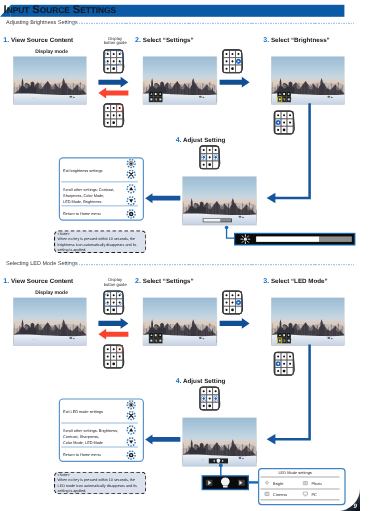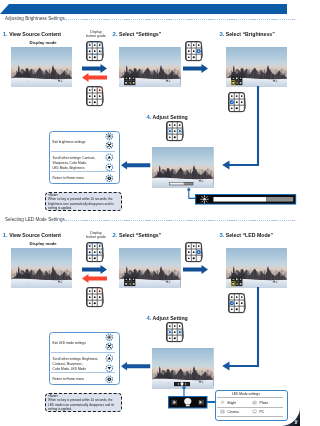--- a/index.html
+++ b/index.html
@@ -58,20 +58,21 @@
   .corner{position:absolute;right:0;bottom:0;width:20px;height:20px;}
   .pnum{position:absolute;font-size:5.2px;color:#e9edf2;font-weight:bold;right:2.5px;bottom:1.5px;
     font-style:italic;}
   svg{display:block;overflow:visible;}
 </style>
 </head>
 <body>
 
 <div class="page">
   <div class="banner"></div>
+  <div class="ttl">Input Source Settings</div>
 
   <div class="sec" id="sec0">
   <div class="sub">Adjusting Brightness Settings</div>
   <div class="subline"></div>
 
   <div class="hdr" style="left:2.8px;top:31.2px"><b>1.</b> <span>View Source Content</span></div>
   <div class="caption" style="left:29.4px;top:40.2px">Display mode</div>
   <div class="photo photo1" style="left:10.5px;top:46.8px;width:61.5px;height:40.4px">
         <svg width="100%" height="100%" viewBox="0 0 123 81" preserveAspectRatio="none">
           <defs>

